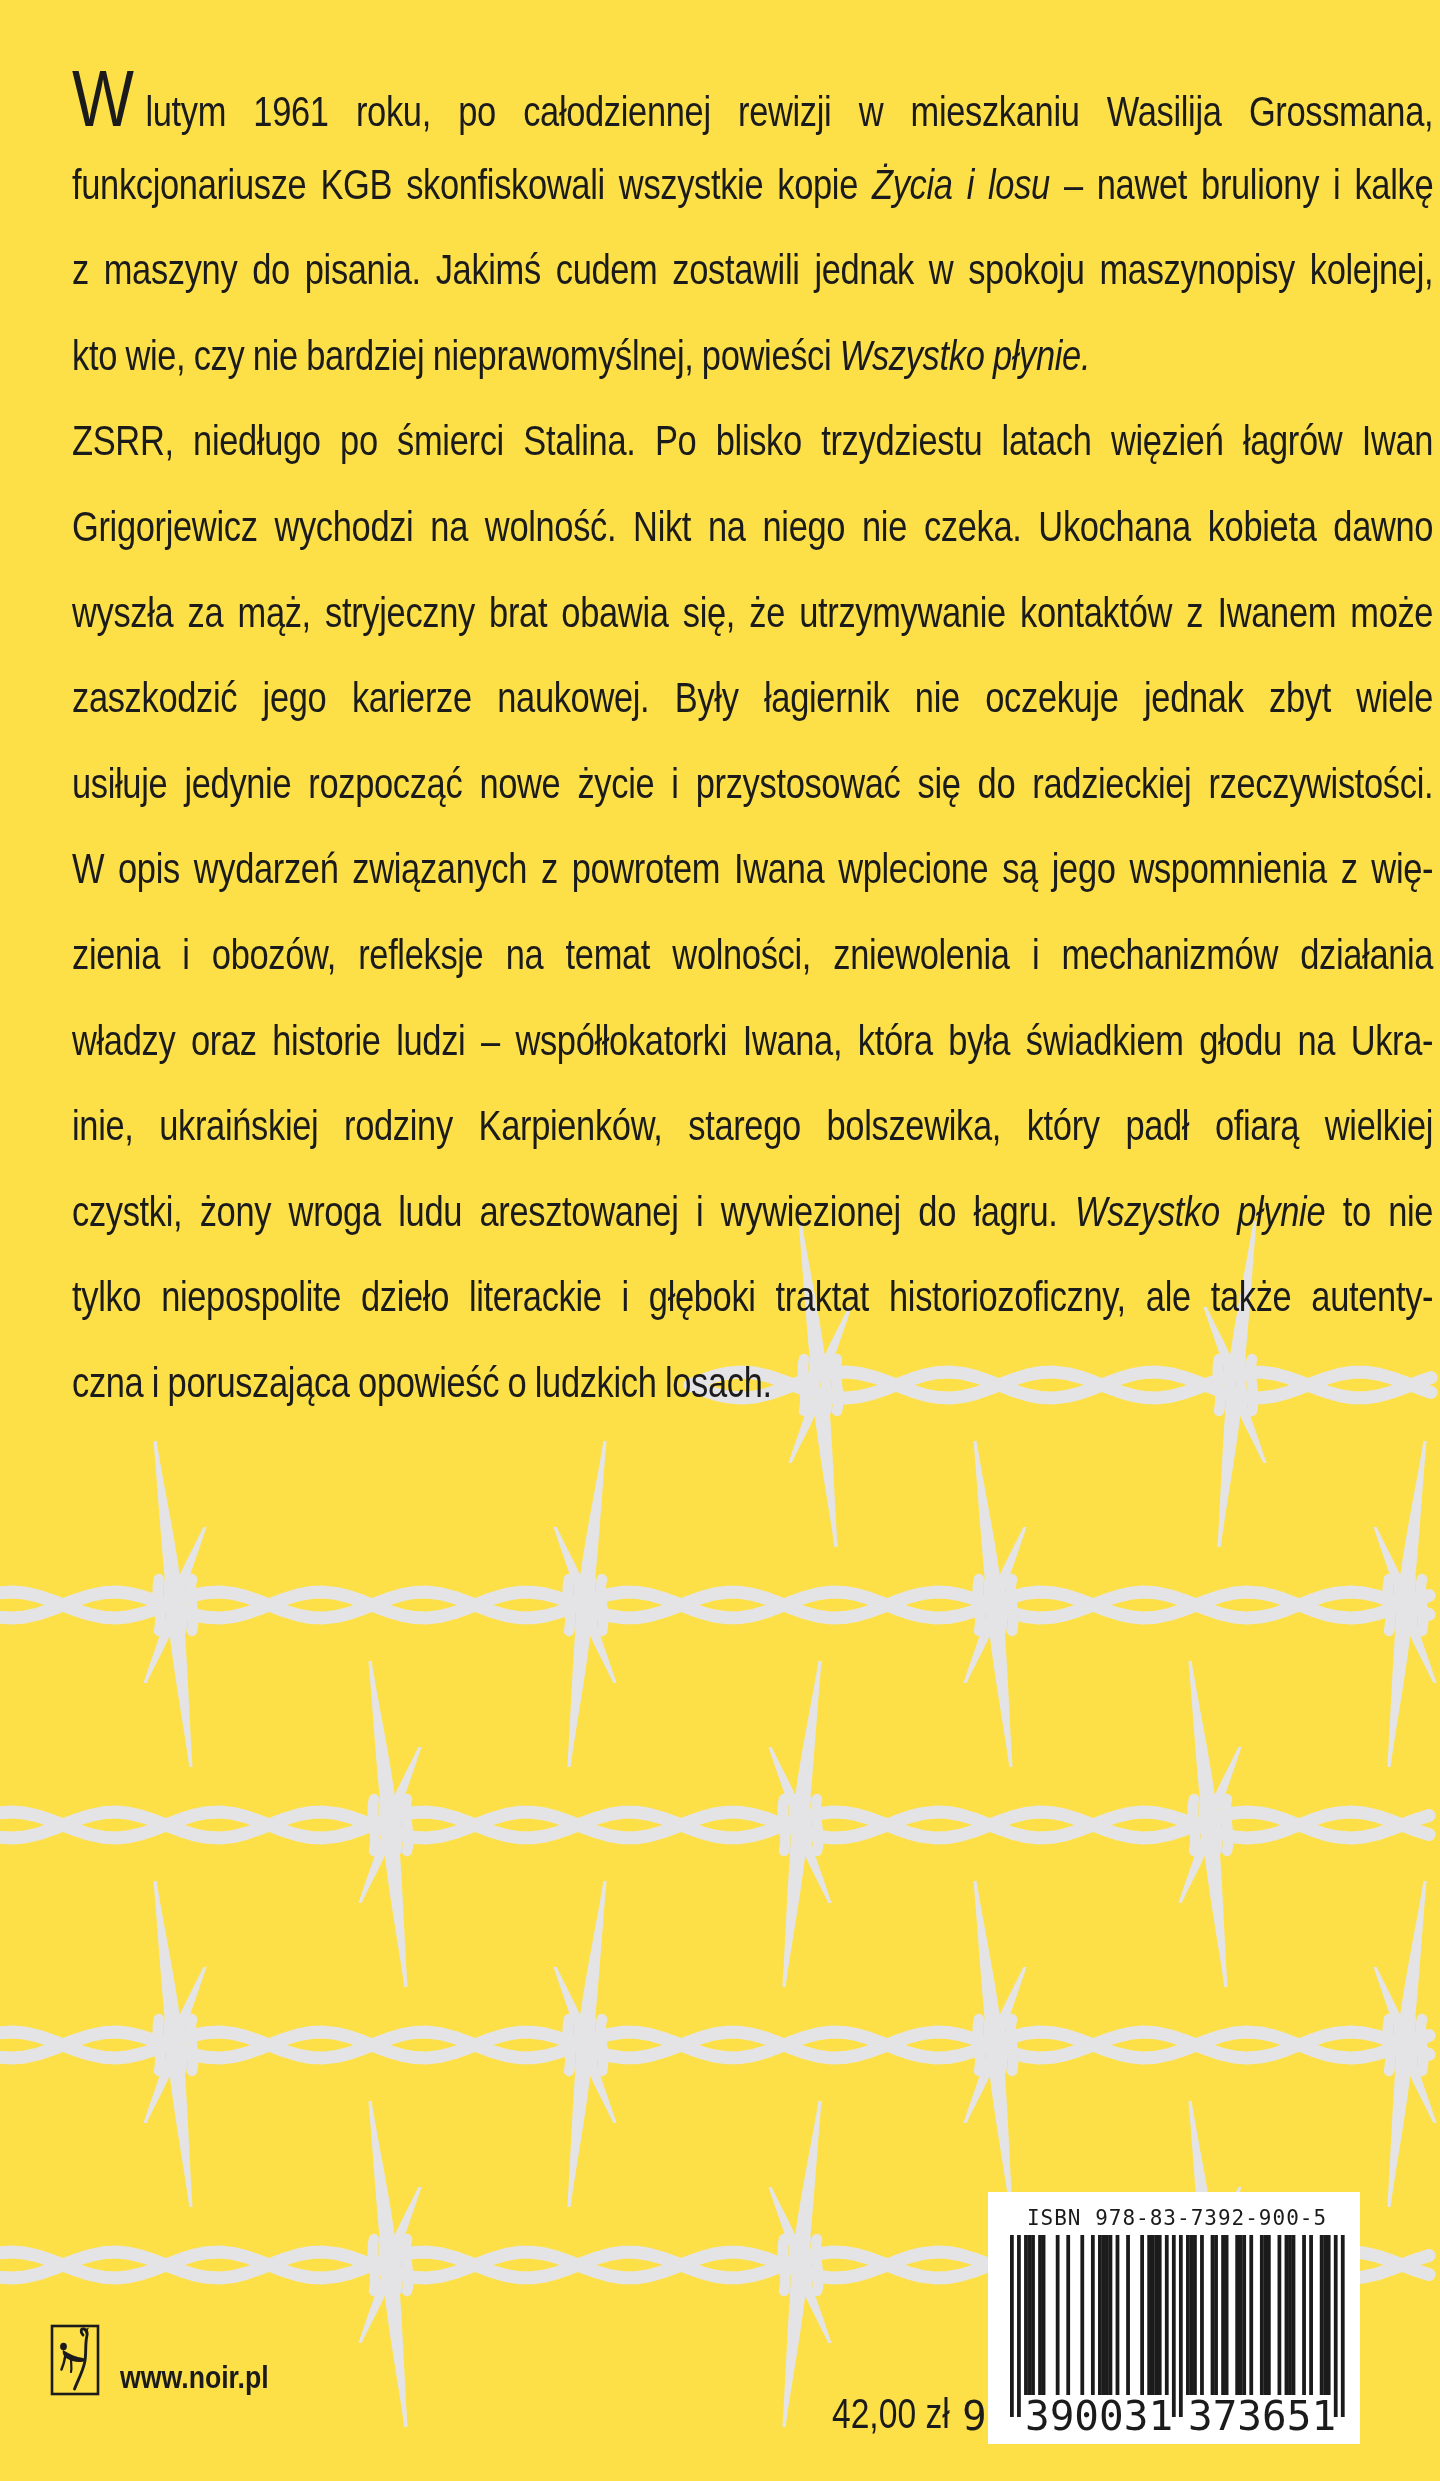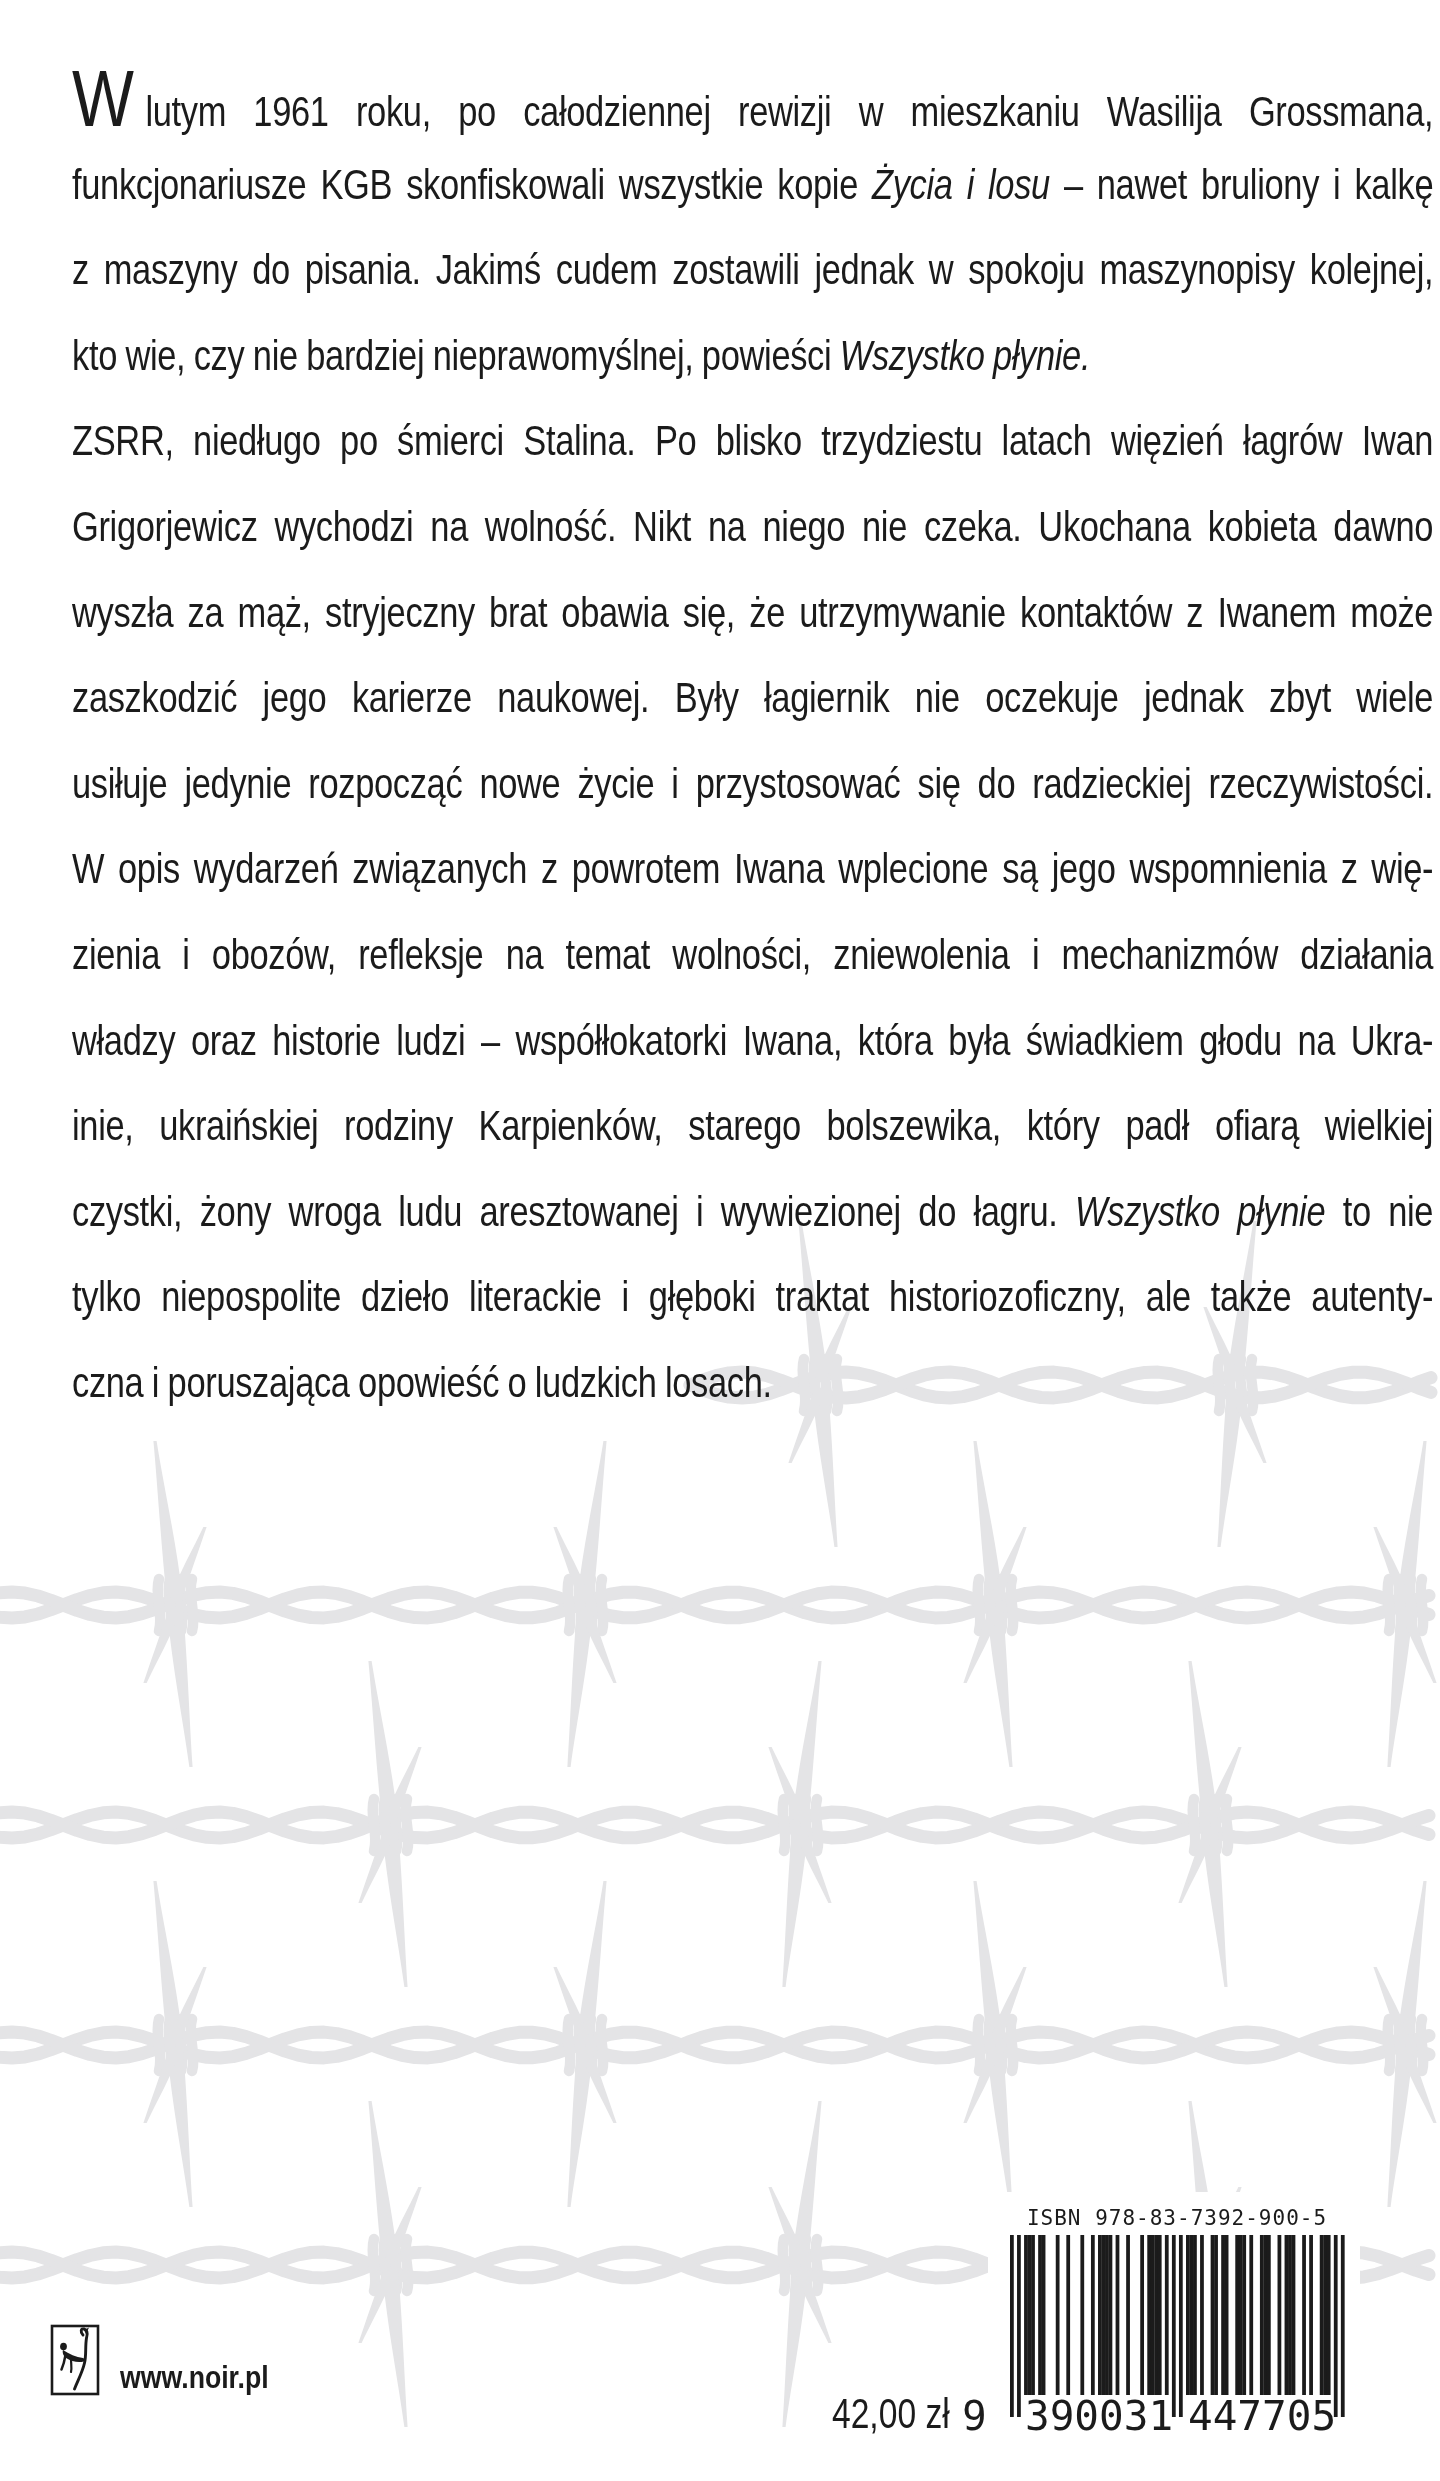--- a/index.html
+++ b/index.html
@@ -1,16 +1,16 @@
 <!DOCTYPE html>
 <html><head>
 <meta charset="utf-8">
 <style>
   html,body{margin:0;padding:0;background:#888;}
-  .stage{position:relative;width:1440px;height:2481px;background:#ffffff;overflow:hidden;
+  .stage{position:relative;width:1440px;height:2481px;background:#fde047;overflow:hidden;
          font-family:"Liberation Sans",sans-serif;}
   
   .blurb{position:absolute;left:72px;top:56px;width:1660px;
          transform:scaleX(0.82);transform-origin:0 0;
          color:#1b1b1b;}
   .ln{height:85.6px;line-height:85.6px;font-size:42px;
       letter-spacing:-0.4px;word-spacing:-1px;
       text-align:justify;text-align-last:justify;white-space:nowrap;overflow:visible;}
   .ln.end{text-align-last:left;}
   .ln span.i{font-style:italic;}
@@ -250,21 +250,21 @@
       <rect x="292.16" y="0" width="3.77" height="160" fill="#1b1b1b"></rect>
       <rect x="299.20" y="0" width="3.77" height="160" fill="#1b1b1b"></rect>
       <rect x="309.76" y="0" width="3.77" height="160" fill="#1b1b1b"></rect>
       <rect x="313.28" y="0" width="3.77" height="160" fill="#1b1b1b"></rect>
       <rect x="316.80" y="0" width="3.77" height="160" fill="#1b1b1b"></rect>
       <rect x="323.84" y="0" width="3.77" height="182" fill="#1b1b1b"></rect>
       <rect x="330.88" y="0" width="3.77" height="182" fill="#1b1b1b"></rect>
     </svg>
   <div class="ean p">9</div>
   <div class="ean g1">390031</div>
-  <div class="ean g2">447705</div>
+  <div class="ean g2">373651</div>
   <div class="price">42,00 zł</div>
 
   <svg class="logo" viewBox="0 0 50 72">
     <rect x="2" y="2" width="46" height="68" fill="none" stroke="#1b1b1b" stroke-width="2.6"></rect>
     <path d="M33 11 C30 8 31 4 34 5 C37 6 38 9 36.5 14 C35 23 36.5 31 34.5 39 C32.5 48 28 56 24.5 65" fill="none" stroke="#1b1b1b" stroke-width="2.9" stroke-linecap="round"></path>
     <path d="M34 6 L39 3.5 L36 10 Z" fill="#1b1b1b"></path>
     <path d="M13 26 C19 30 26 33 33 34 C35 34.6 35.4 36.6 33.6 37.4 C28 39 21 37 16.5 34.2 C13.6 32.4 12 28.6 13 26 Z" fill="#1b1b1b"></path>
     <ellipse cx="13.5" cy="22.5" rx="3.4" ry="3.8" fill="#1b1b1b"></ellipse>
     <path d="M15.5 31 C14.5 37 13.5 41 11.5 45.5" fill="none" stroke="#1b1b1b" stroke-width="2.5" stroke-linecap="round"></path>
     <path d="M21 35 C21 40 22 44 21 48" fill="none" stroke="#1b1b1b" stroke-width="2.2" stroke-linecap="round"></path>

